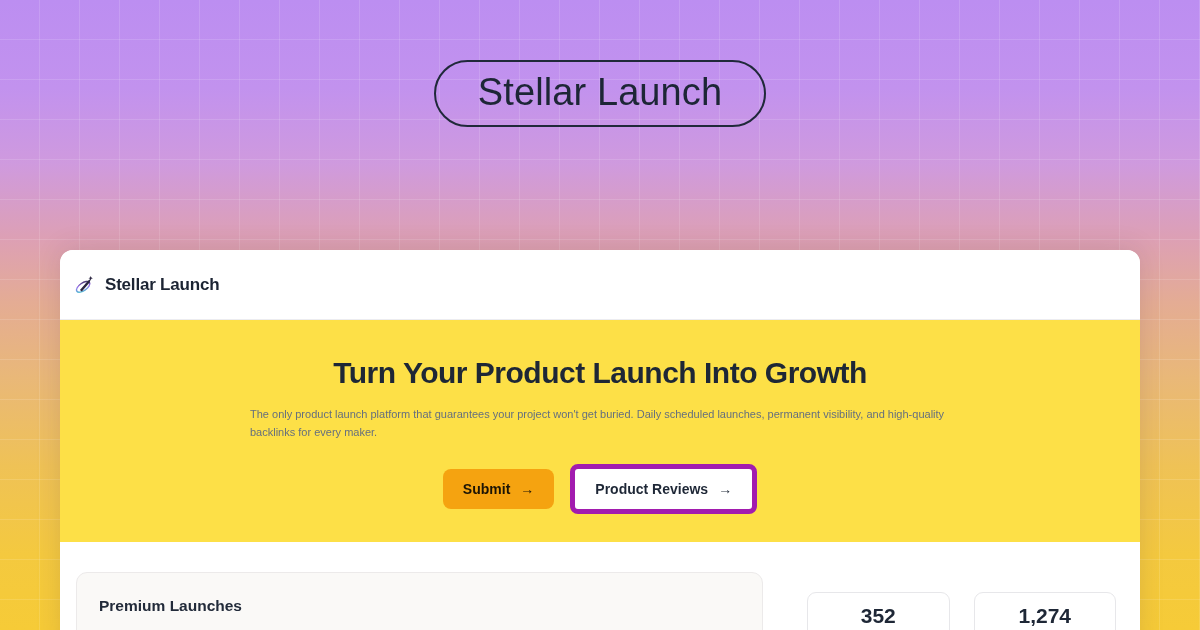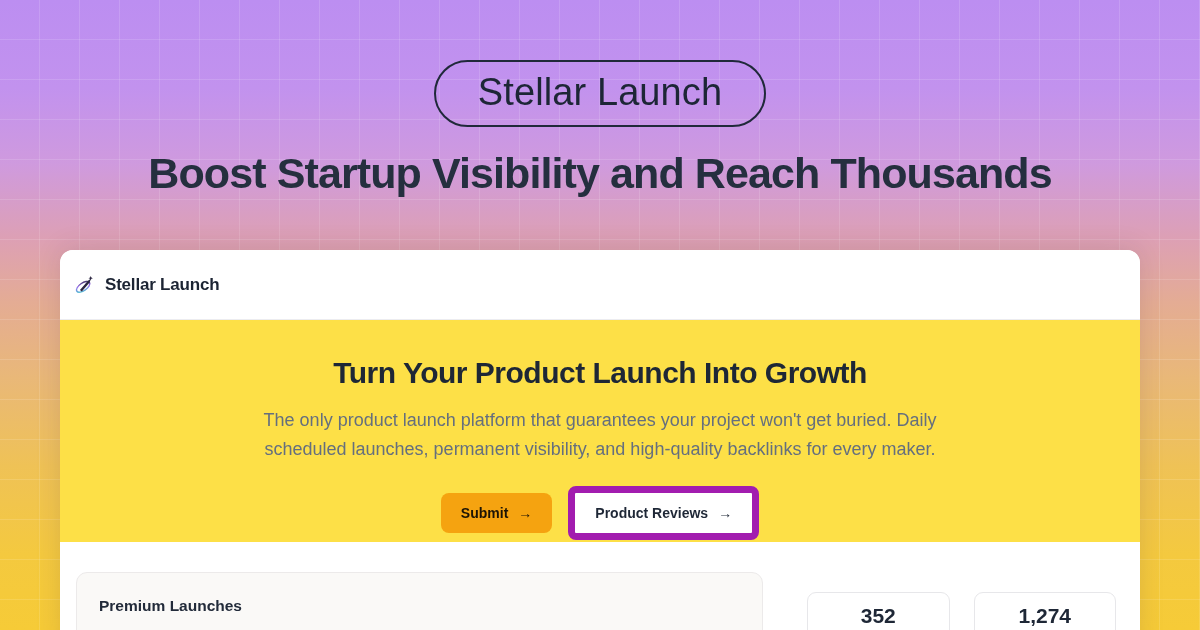--- a/index.html
+++ b/index.html
@@ -104,34 +104,34 @@
     height:222px;
     display:flex; flex-direction:column; align-items:center;
     padding-top:36px;
   }
   .hero-title{
     font-size:30px; font-weight:bold;
     color:#1e2736; letter-spacing:-.5px;
   }
   .hero-sub{
     margin-top:16px;
-    width:700px; text-align:center;
-    font-size:18px; line-height:1.62; color:#656f7e;
+    width:700px; text-align:left;
+    font-size:11px; line-height:1.62; color:#656f7e;
   }
   .cta-row{ margin-top:22px; display:flex; align-items:center; gap:16px; }
   .btn{
     display:flex; align-items:center; gap:10px;
     font-size:14px; font-weight:bold;
     border-radius:8px; padding:12px 20px;
     cursor:pointer; white-space:nowrap;
     font-family:"Liberation Sans", sans-serif;
     justify-content:center;
   }
   .btn-primary{ background:#f5a310; color:#1c1405; border:none; }
-  .btn-secondary{ background:#fff; color:#1e2736; border:7px solid #a21caf; }
+  .btn-secondary{ background:#fff; color:#1e2736; border:5px solid #a21caf; }
   .arrow{ font-size:14px; line-height:1; }
 
   
   .lower{
     background:#fff;
     display:flex; gap:44px;
     padding:30px 24px 0 16px;
   }
   .panel-left{ width:687px; }
   .premium-card{
@@ -155,21 +155,20 @@
   .stat-value{ font-size:21px; font-weight:bold; color:#1e2736; }
 </style>
 </head>
 <body>
 
 <div class="bg-gradient"></div>
 <div class="bg-grid"></div>
 
 <div class="banner">
   <div class="pill">Stellar Launch</div>
-  <div class="banner-title">Boost Startup Visibility and Reach Thousands</div>
 </div>
 
 <div class="app-card">
 
   <div class="nav">
     <div class="brand">
       <svg class="brand-icon" viewBox="0 0 24 24">
         <defs>
           <linearGradient id="lg" x1="0" y1="1" x2="1" y2="0">
             <stop offset="0%" stop-color="#3fd0c9"></stop>

